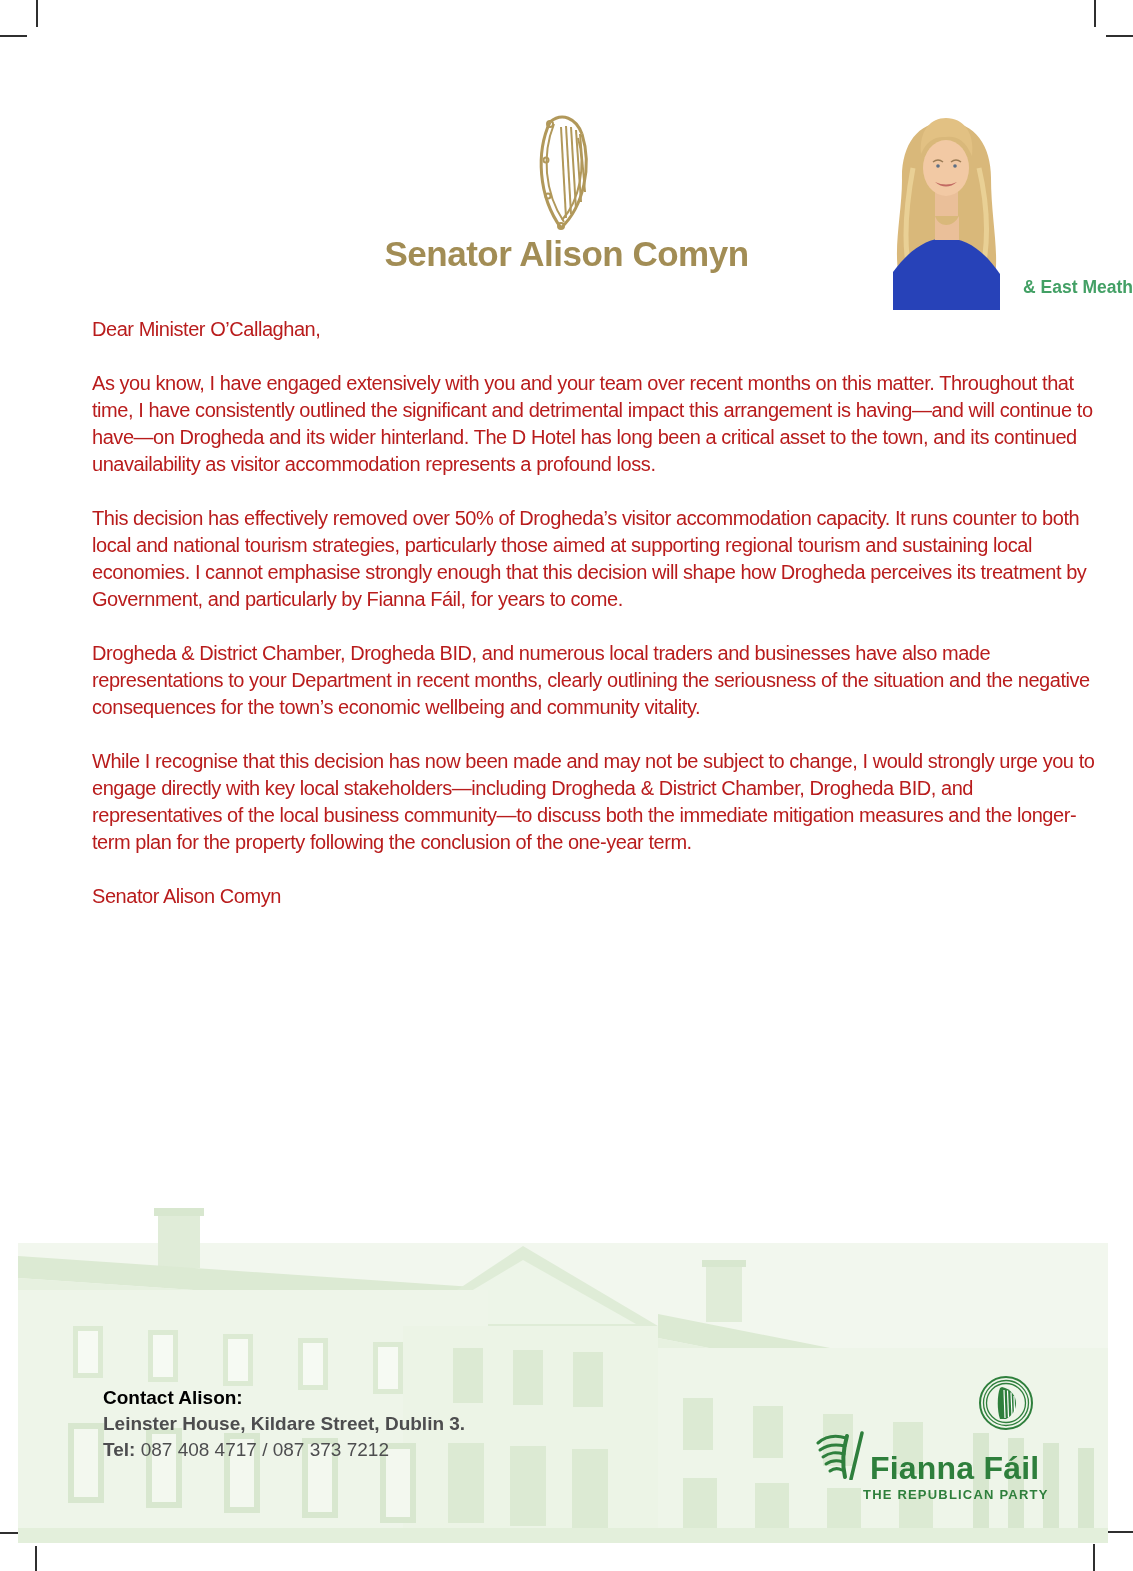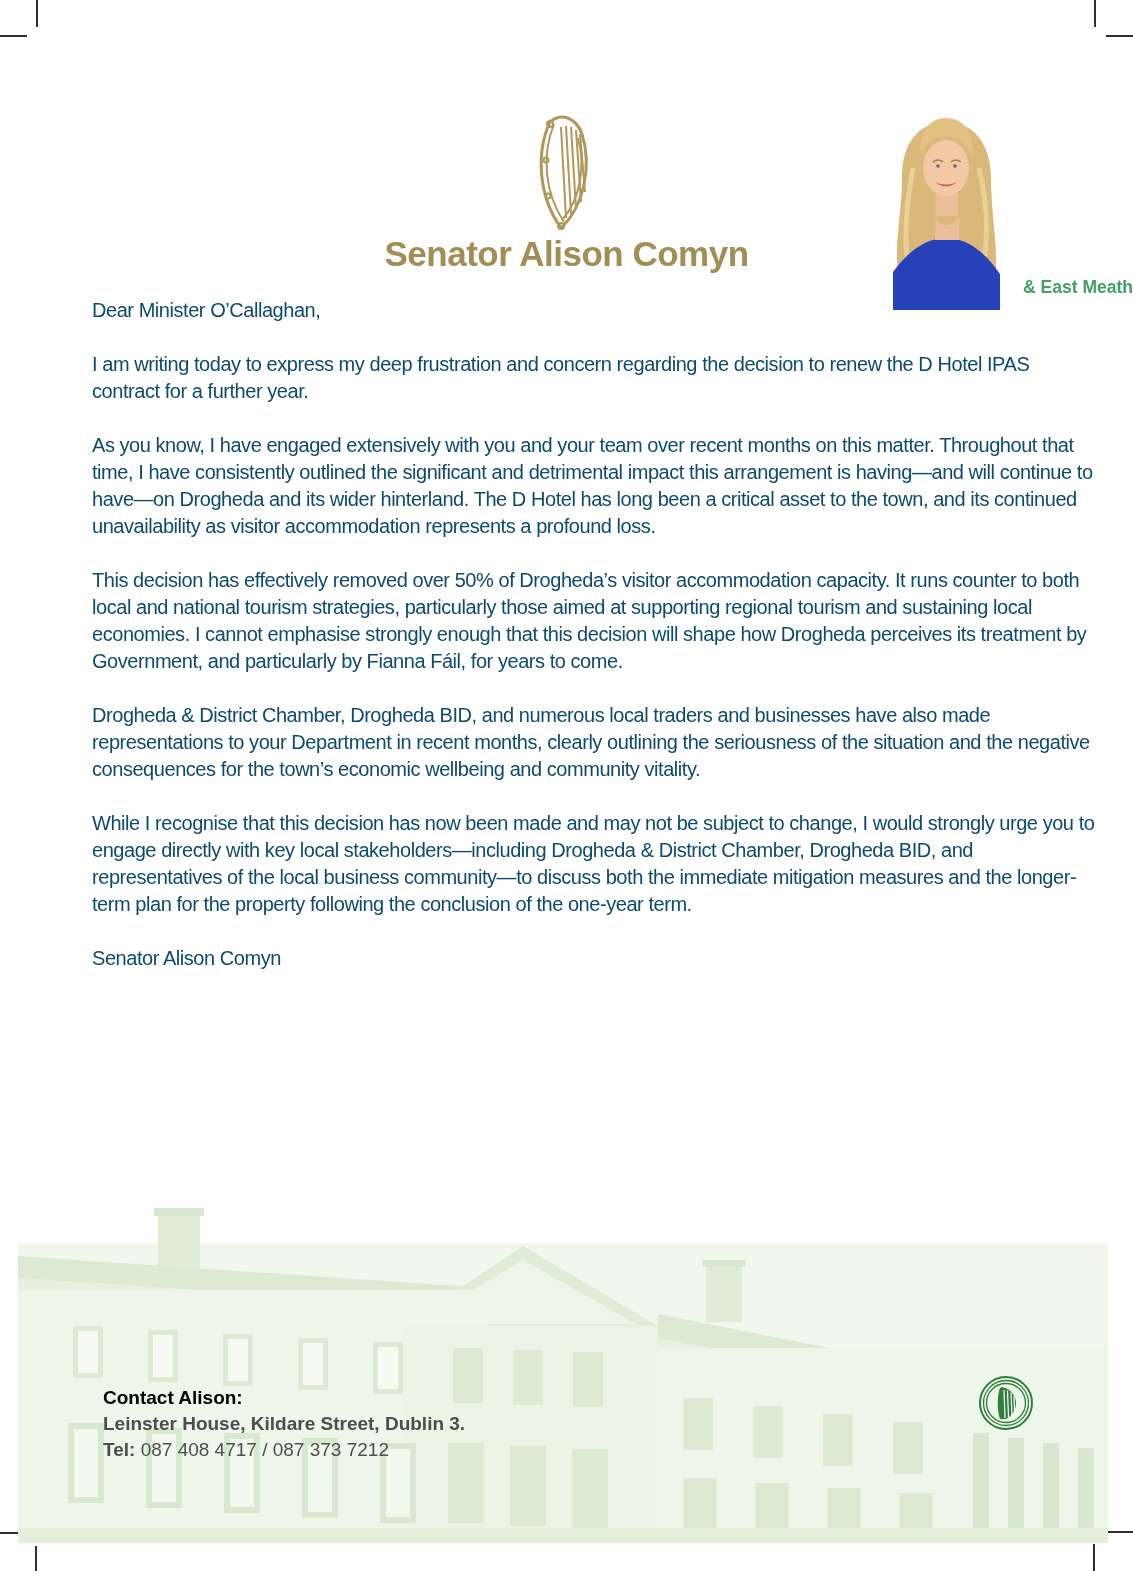--- a/index.html
+++ b/index.html
@@ -33,22 +33,22 @@
   }
   .hdr-sub {
     position:absolute; left:0; top:277px; width:1133px;
     text-align:right; font-size:17.5px; font-weight:600;
     color:#43a065;
   }
   .photo { position:absolute; left:875px; top:108px; width:143px; height:202px; }
 
   
   .letter {
-    position:absolute; left:92px; top:297px; width:1004px;
-    font-size:20px; line-height:27px; color:#0c4a6e;
+    position:absolute; left:92px; top:316px; width:1004px;
+    font-size:20px; line-height:27px; color:#b91c1c;
     letter-spacing:-0.45px;
   }
   .letter p { margin-bottom:27px; }
   .letter .closing-block p { margin-bottom:0; }
 
   
   .watermark { position:absolute; left:18px; top:1198px; }
 
   
   .contact {
@@ -215,21 +215,20 @@
 
       <path d="M46,46 C44,22 56,10 71,10 C88,10 100,24 97,48 C90,32 82,28 71,29 C59,28 51,34 46,46 Z" fill="#e2c183"></path>
 
       <path d="M18,202 L18,164 C34,142 52,130 71,130 C92,130 110,144 125,166 L125,202 Z" fill="#2742b8"></path>
       <path d="M60,108 C64,120 78,120 84,108 L84,132 L60,132 Z" fill="#eabf99"></path>
     </svg>
   </div>
 
   <div class="letter">
     <p>Dear Minister O’Callaghan,</p>
-    <p>I am writing today to express my deep frustration and concern regarding the decision to renew the D Hotel IPAS contract for a further year.</p>
     <p>As you know, I have engaged extensively with you and your team over recent months on this matter. Throughout that time, I have consistently outlined the significant and detrimental impact this arrangement is having—and will continue to have—on Drogheda and its wider hinterland. The D Hotel has long been a critical asset to the town, and its continued unavailability as visitor accommodation represents a profound loss.</p>
     <p>This decision has effectively removed over 50% of Drogheda’s visitor accommodation capacity. It runs counter to both local and national tourism strategies, particularly those aimed at supporting regional tourism and sustaining local economies. I cannot emphasise strongly enough that this decision will shape how Drogheda perceives its treatment by Government, and particularly by Fianna Fáil, for years to come.</p>
     <p>Drogheda &amp; District Chamber, Drogheda BID, and numerous local traders and businesses have also made representations to your Department in recent months, clearly outlining the seriousness of the situation and the negative consequences for the town’s economic wellbeing and community vitality.</p>
     <p>While I recognise that this decision has now been made and may not be subject to change, I would strongly urge you to engage directly with key local stakeholders—including Drogheda &amp; District Chamber, Drogheda BID, and representatives of the local business community—to discuss both the immediate mitigation measures and the longer-term plan for the property following the conclusion of the one-year term.</p>
     <div class="closing-block">
       <p>Senator Alison Comyn</p>
     </div>
   </div>
 
   <div class="contact">
@@ -251,14 +250,33 @@
       <path d="M24,12 C33,14 38,21 38,28 C38,35 34,41 28,44 L22,44 C19,36 19,20 22,13 Z" fill="#2e7f3c"></path>
       <g stroke="#ffffff" stroke-width="1.2">
         <line x1="26" y1="15" x2="27" y2="43"></line>
         <line x1="29.5" y1="15.5" x2="30.5" y2="42.5"></line>
         <line x1="33" y1="17.5" x2="34" y2="40.5"></line>
         <line x1="36" y1="21" x2="36.5" y2="37"></line>
       </g>
     </svg>
   </div>
 
+  <div class="ff-lockup">
+    <div class="ff-row">
+      <span style="margin-right:6px;">
+        <svg width="48" height="50" viewBox="0 0 48 50">
+          <g stroke="#2e7f3c" fill="none" stroke-linecap="round">
+            <path d="M2,13 C10,6 20,5 30,8" stroke-width="3"></path>
+            <path d="M4,20 C12,14 20,14 29,16" stroke-width="3"></path>
+            <path d="M7,27 C14,22 20,22 28,24" stroke-width="3"></path>
+            <path d="M10,34 C16,30 21,30 27,32" stroke-width="3"></path>
+            <path d="M14,41 C18,38 22,38 26,40" stroke-width="3"></path>
+            <path d="M31,6 C27,20 26,34 29,47" stroke-width="4"></path>
+            <line x1="35" y1="49" x2="46" y2="3" stroke-width="3.5"></line>
+          </g>
+        </svg>
+      </span>
+      <span class="ff-name">Fianna Fáil</span>
+    </div>
+    <div class="ff-tagline">THE REPUBLICAN PARTY</div>
+  </div>
 
 </div>
 
 </body></html>

